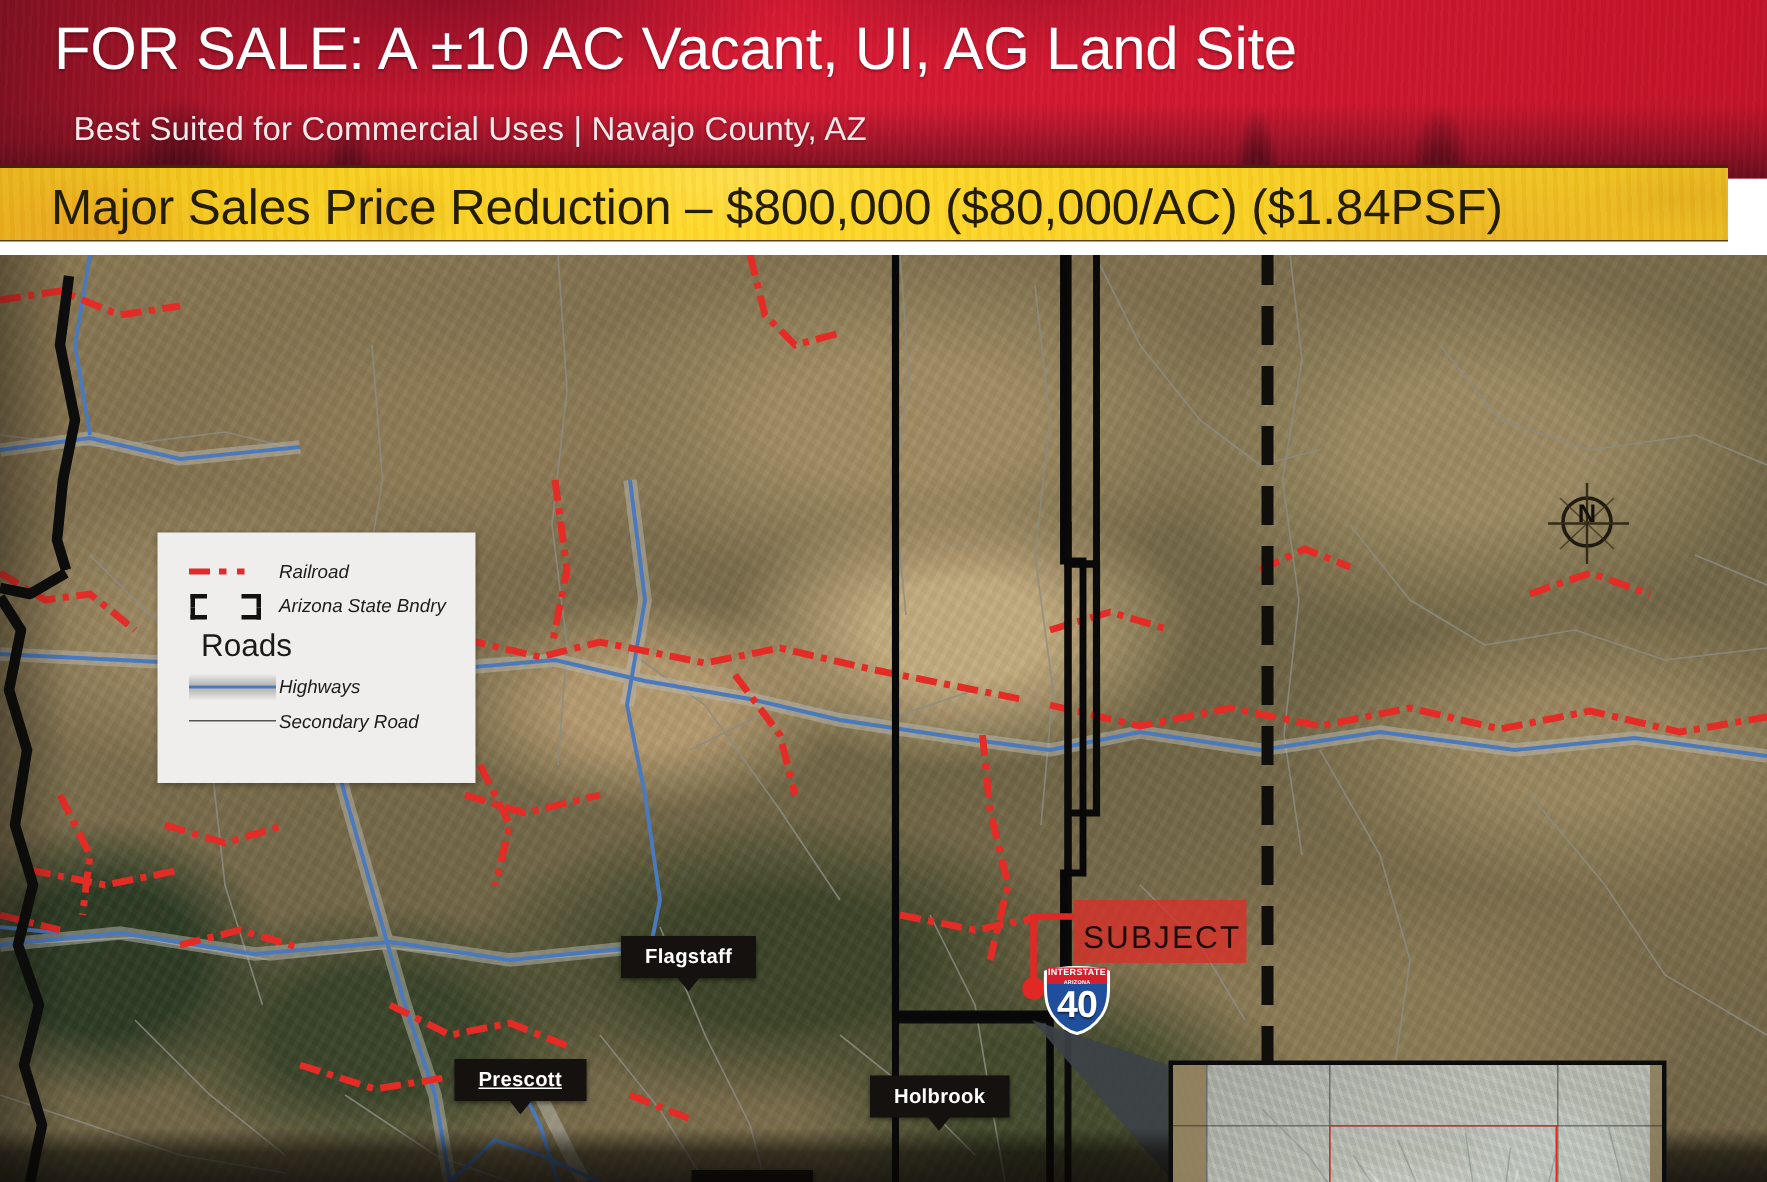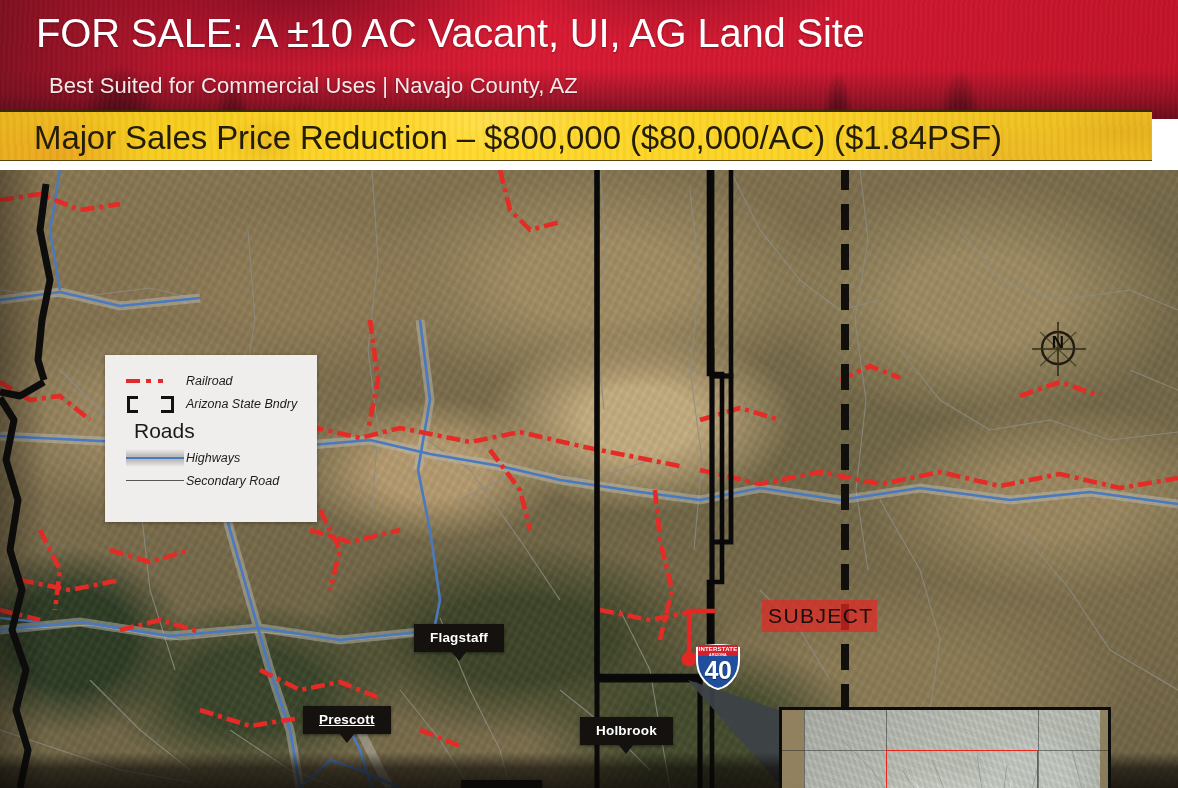--- a/index.html
+++ b/index.html
@@ -146,25 +146,24 @@
     width: 0; height: 0;
     border-left: 8px solid transparent;
     border-right: 8px solid transparent;
     border-top: 10px solid #14110f;
   }
 
   
   #subject-box {
     position: absolute; left: 716px; top: 430px;
     background: rgba(226,40,36,.72);
-    padding: 4px 4px 4px 6px;
+    padding: 14px 4px 4px 6px;
     color: #1a0d0c; font-size: 21px; letter-spacing: 1.4px;
     white-space: nowrap;
     font-weight: 400;
-    margin-left: 46px;
   }
 
   
   #i40-shield {
     position: absolute; left: 694px; top: 474px;
     width: 48px; height: 46px;
   }
   #i40-shield .sh-num {
     position: absolute; left: 0; top: 13px; width: 48px;
     text-align: center; color: #fff;

